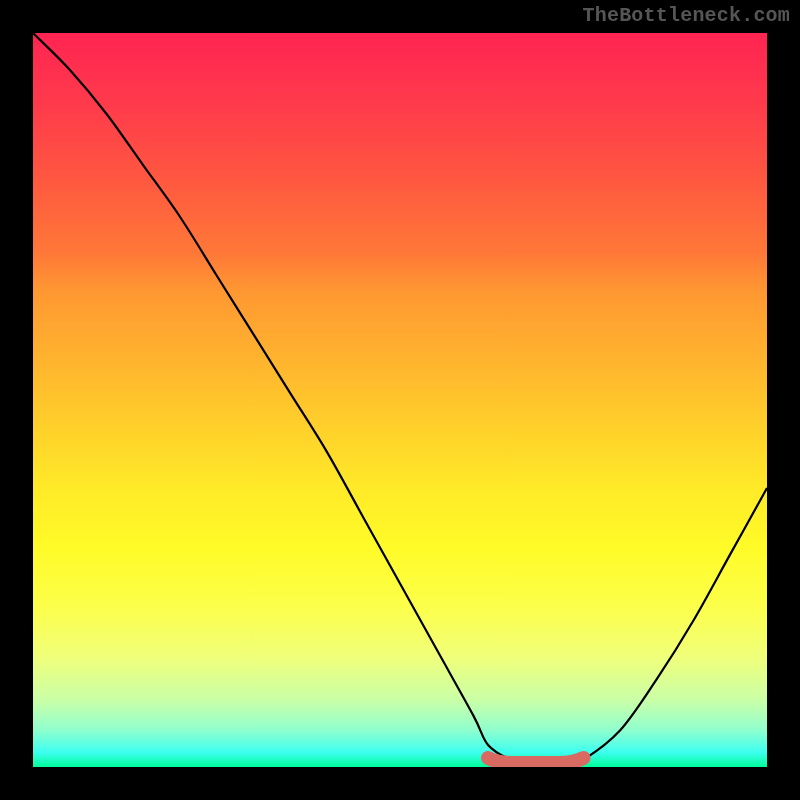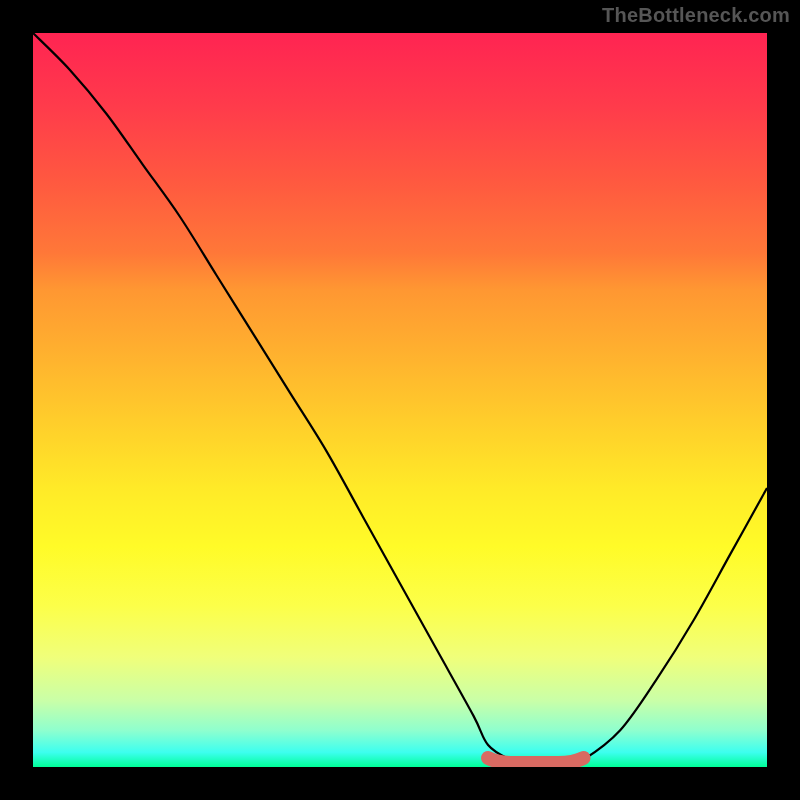--- a/index.html
+++ b/index.html
@@ -7,21 +7,21 @@
   .frame {
     position: relative;
     width: 800px;
     height: 800px;
     background: #000;
   }
   .attribution {
     position: absolute;
     top: 4px;
     right: 10px;
-    font-family: Liberation Sans, sans-serif;
+    font-family: Liberation Mono, monospace;
     font-size: 20px;
     font-weight: bold;
     color: #565656;
     letter-spacing: 0.2px;
     z-index: 50;
   }
   .plot-area {
     position: absolute;
     left: 33px;
     top: 33px;

